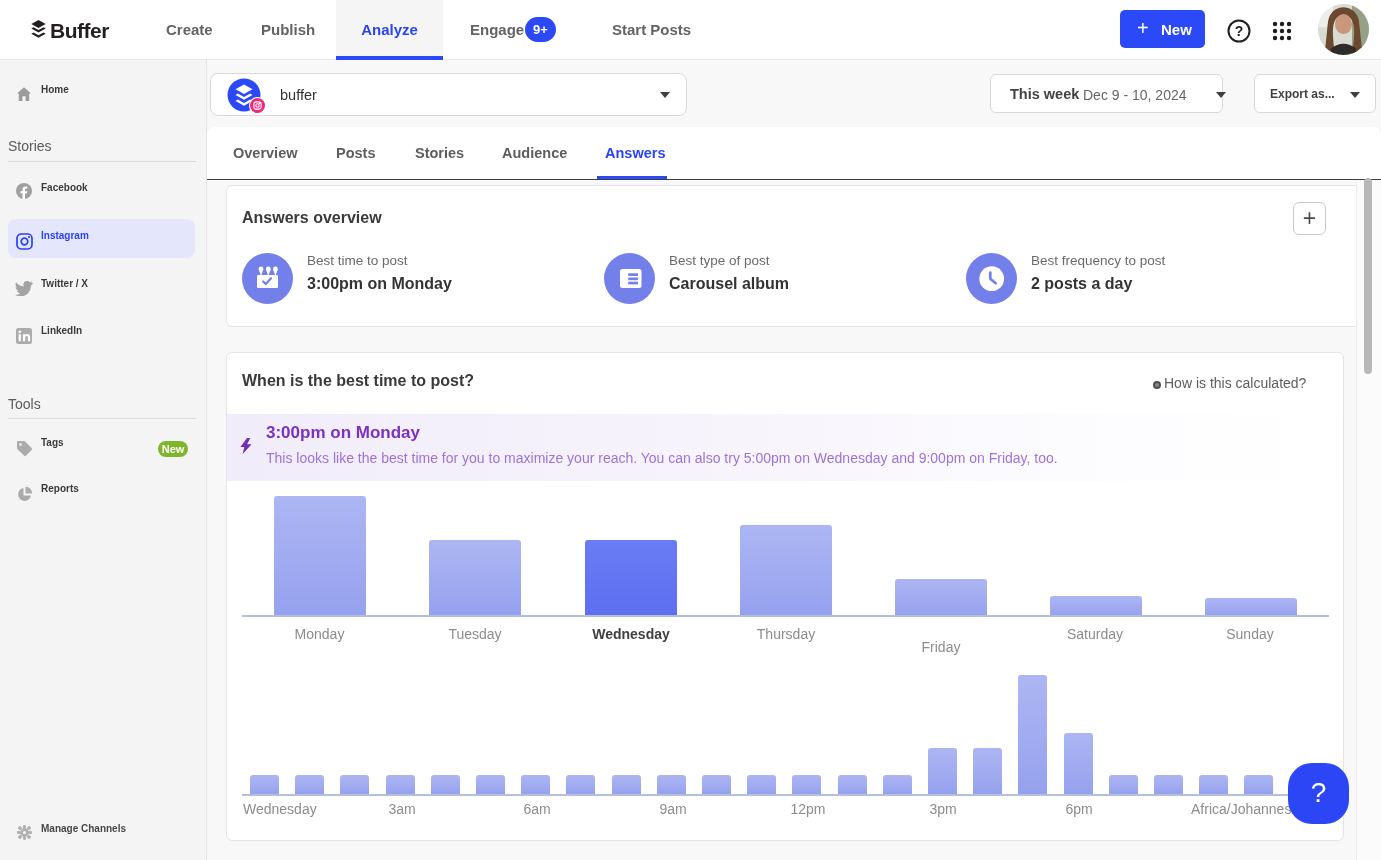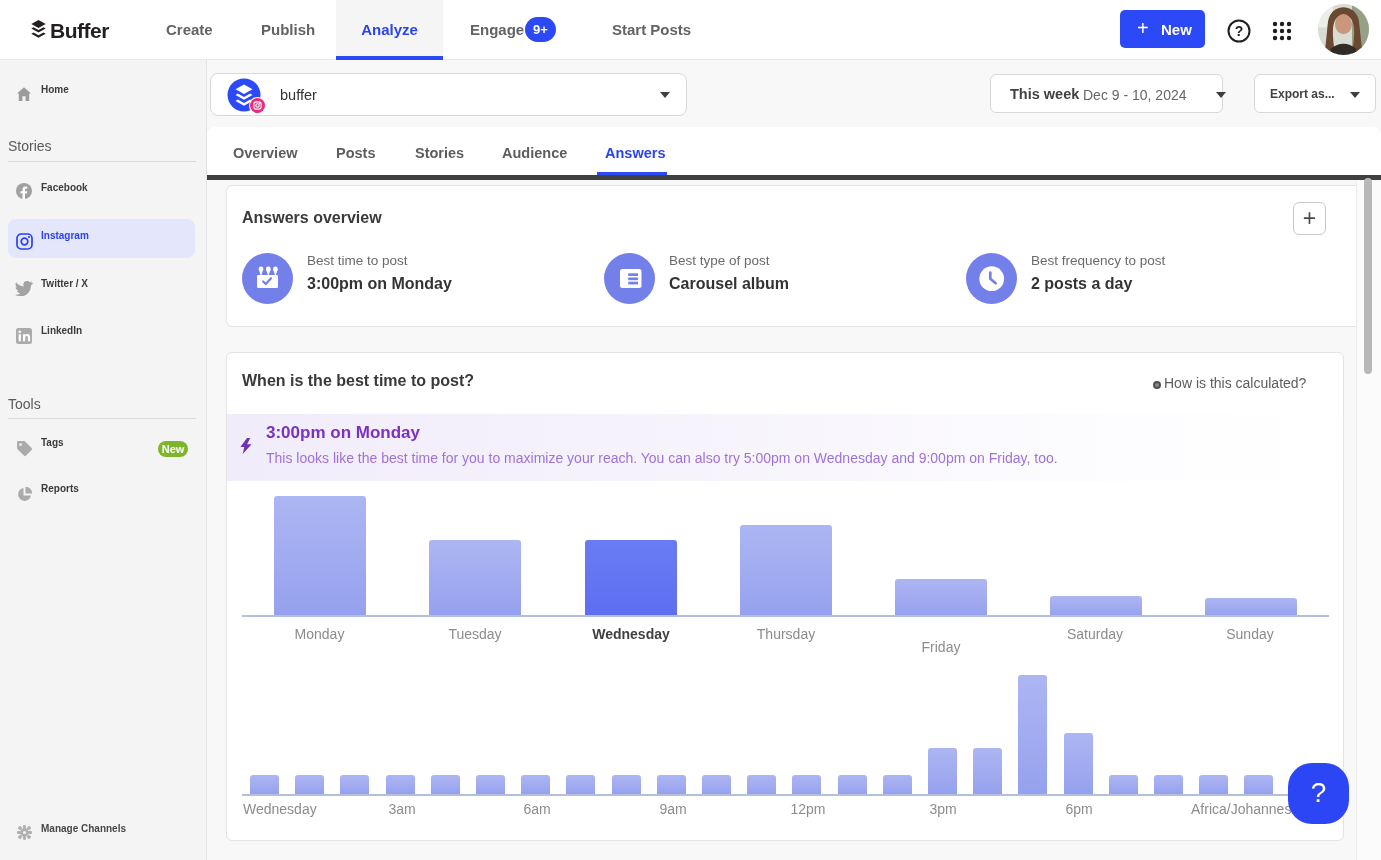--- a/index.html
+++ b/index.html
@@ -19,21 +19,21 @@
 #newBtn .lbl { position:absolute; left:41px; top:11px; font-size:15px; font-weight:700; }
 
 
 #sidebar { position:absolute; left:0; top:60px; width:207px; height:800px; background:#f4f4f5; border-right:1px solid #e3e3e5; z-index:20; }
 .sideitem { position:absolute; font-size:10px; font-weight:700; color:#3b3b3b; }
 .sidelabel { position:absolute; left:8px; font-size:14px; color:#5a5a5a; }
 .sidediv { position:absolute; left:8px; width:188px; height:1px; background:#dcdcdc; }
 #igSel { position:absolute; left:8px; top:159px; width:187px; height:39px; border-radius:8px; background:#e4e7fb; }
 .box { position:absolute; background:#fff; border:1px solid #d8d8d8; border-radius:8px; }
 .caret { position:absolute; width:0; height:0; border-left:5px solid transparent; border-right:5px solid transparent; border-top:6px solid #3f3f3f; }
-#tabbar { position:absolute; left:207px; top:127px; width:1174px; height:53px; background:#fff; border-radius:8px 8px 0 0; border-bottom:5px solid #404040; z-index:5;text-decoration:underline; }
+#tabbar { position:absolute; left:207px; top:127px; width:1174px; height:53px; background:#fff; border-radius:8px 8px 0 0; border-bottom:1px solid #404040; z-index:5;text-decoration:underline; }
 .tab { position:absolute; top:17.5px; font-size:14.5px; font-weight:700; color:#5d5d5d; }
 #tabU { position:absolute; left:390px; bottom:0; width:70px; height:3px; background:#2b49f7; }
 
 .card { position:absolute; background:#fff; border:1px solid #e4e4e7; border-radius:6px; }
 .statlabel { position:absolute; font-size:13.5px;  color:#6a6a6a; }
 .statval { position:absolute; font-size:16px; font-weight:700; color:#333; }
 .statcirc { position:absolute; width:51px; height:51px; border-radius:50%; background:#7380e9; }
 
 .bar { position:absolute; background:linear-gradient(180deg,#adb6f3 0%,#95a1ee 100%); border-radius:3px 3px 0 0; }
 .barsel { background:linear-gradient(180deg,#6a7cf4 0%,#5d6ff0 100%); }

